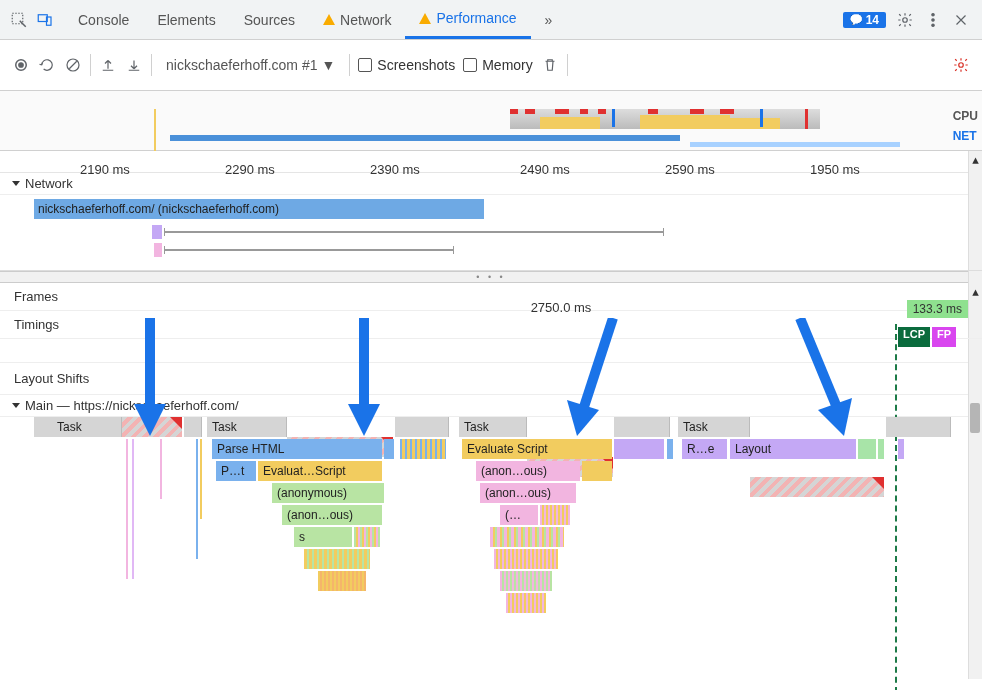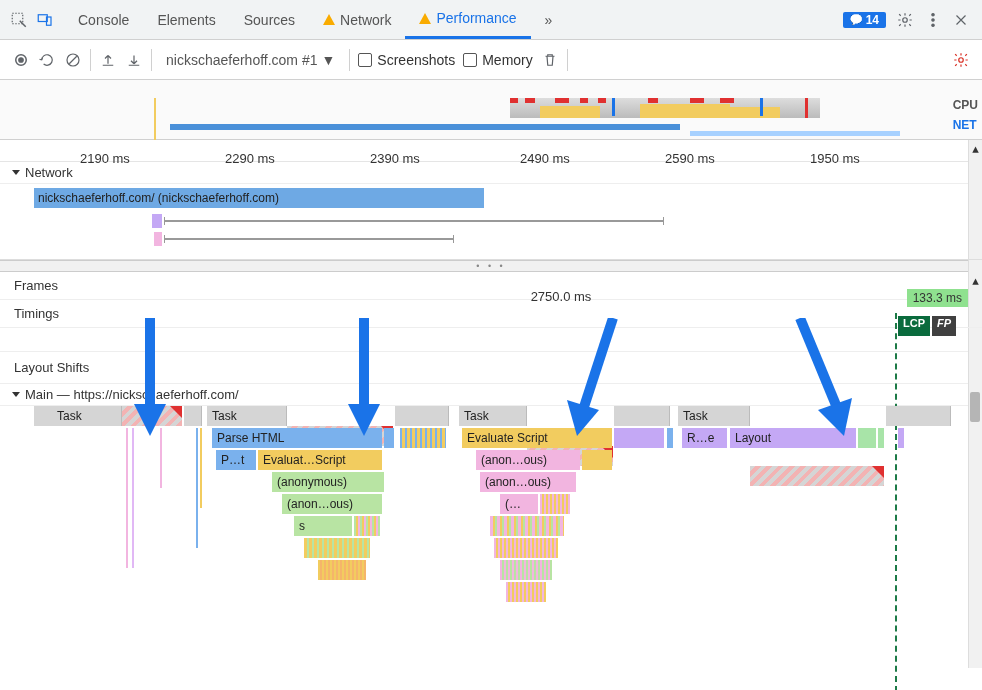--- a/index.html
+++ b/index.html
@@ -9,21 +9,21 @@
 .tab-bar { height: 40px; border-bottom: 1px solid #d0d0d0; display: flex; align-items: center; background: #f1f3f4; }
 .tab-bar .left-icons { display: flex; align-items: center; padding: 0 10px; gap: 8px; }
 .tab-bar .tabs { display: flex; align-items: center; height: 100%; }
 .tab-bar .tab { padding: 0 14px; height: 100%; display: flex; align-items: center; color: #555; cursor: pointer; font-size: 14px; gap: 5px; }
 .tab-bar .tab.active { border-bottom: 3px solid #1a73e8; color: #1a73e8; }
 .tab-bar .right { margin-left: auto; display: flex; align-items: center; gap: 10px; padding: 0 12px; }
 .badge { background: #1a73e8; color: #fff; font-size: 12px; padding: 1px 7px; border-radius: 2px; display: inline-flex; align-items: center; gap: 3px; font-weight: bold; }
 .badge::before { content: "💬"; font-size: 10px; filter: grayscale(1) brightness(5); }
 
 
-.toolbar { height: 40px; border-bottom: 1px solid #d0d0d0; display: flex; align-items: center; padding: 0 12px; gap: 8px; background: #fff; }
+.toolbar { height: 51px; border-bottom: 1px solid #d0d0d0; display: flex; align-items: center; padding: 0 12px; gap: 8px; background: #fff; }
 .toolbar .sep { width: 1px; height: 22px; background: #d0d0d0; }
 .url-drop { color: #555; font-size: 14px; padding: 2px 6px; display: inline-flex; align-items: center; gap: 4px; }
 .check { width: 14px; height: 14px; border: 1.5px solid #555; border-radius: 2px; display: inline-block; }
 .chk-label { color: #333; font-size: 14px; display: inline-flex; align-items: center; gap: 5px; }
 
 
 .overview { height: 60px; border-bottom: 1px solid #d0d0d0; background: #fafafa; position: relative; }
 .ov-ruler { height: 18px; position: relative; font-size: 11px; color: #555; }
 .ov-ruler span { position: absolute; top: 2px; }
 .ov-cpu { position: absolute; left: 0; right: 38px; top: 18px; height: 22px; }
@@ -54,21 +54,21 @@
 
 .row { height: 28px; border-bottom: 1px solid #eee; display: flex; align-items: center; position: relative; }
 .row-label { width: 140px; padding-left: 14px; font-size: 13px; color: #333; }
 .row-body { flex: 1; position: relative; height: 100%; margin-top: 25px; }
 .frame-time { text-align: center; color: #333; }
 .frame-val { position: absolute; right: 14px; top: 4px; background: #8fe18f; padding: 2px 6px; font-size: 12px; }
 
 
 .marker { position: absolute; top: 3px; height: 20px; padding: 1px 5px; font-size: 11px; color: #fff; font-weight: bold; }
 .marker.lcp { background: #0a6b3d; }
-.marker.fp { background: #404040; font-style: italic; }
+.marker.fp { background: #d946ef; }
 .dashline { position: absolute; border-left: 2px dashed #1d7a47; top: 0; height: 500px; }
 
 
 .ls-row { height: 32px; border-bottom: 1px solid #eee; display: flex; align-items: center; }
 
 
 .main-head { height: 22px; border-bottom: 1px solid #eee; padding-left: 12px; display: flex; align-items: center; font-size: 13px; color: #333; }
 .flame { position: relative; height: 250px; }
 .track { position: absolute; height: 20px; font-size: 12px; color: #222; display: flex; align-items: center; padding: 0 5px; overflow: hidden; white-space: nowrap; }
 .gray { background: #d5d5d5; border-right: 1px solid #bbb; }

